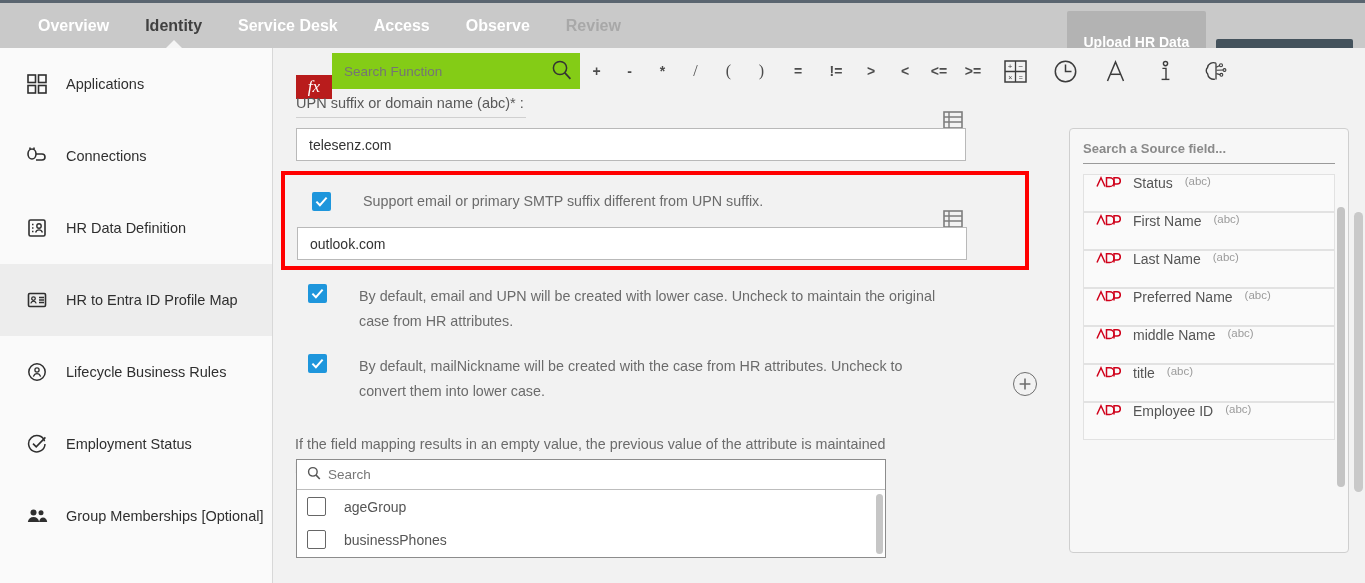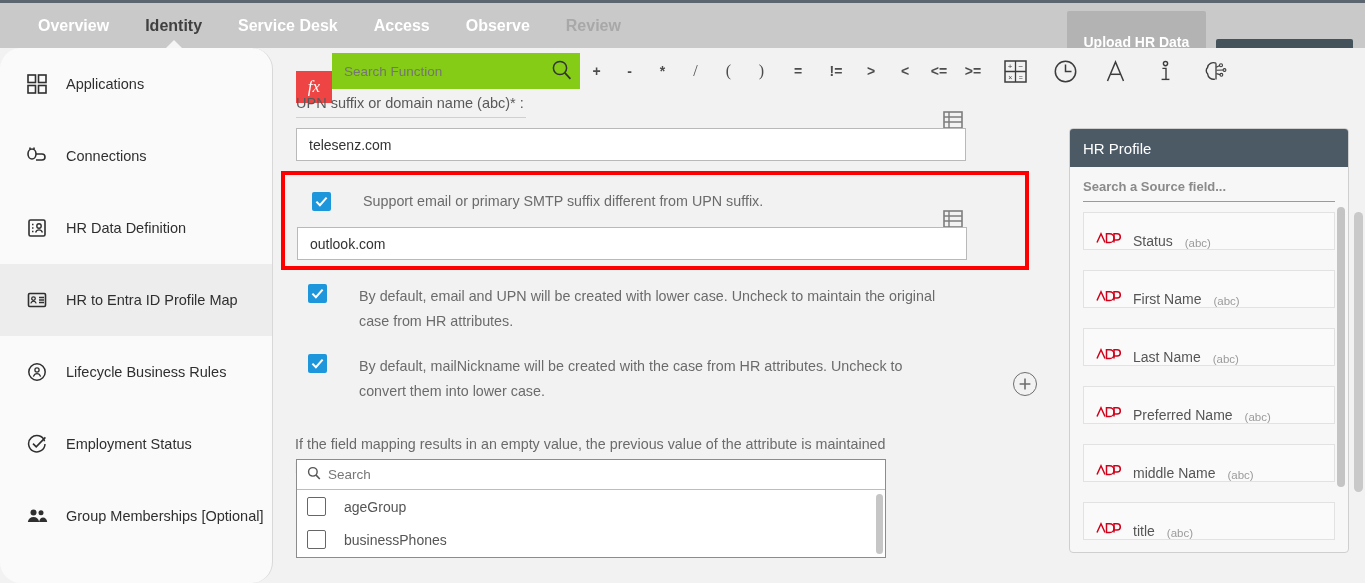--- a/index.html
+++ b/index.html
@@ -34,36 +34,36 @@
     font-size: 14px; font-weight: bold; color: #ffffff;
     padding: 9px 17px; border: none; cursor: pointer; border-radius: 2px;
     font-family: "Liberation Sans", sans-serif; white-space: nowrap;
   }
   .btn-upload { background: #b3b3b3; }
   .btn-version { background: #44525c; margin-top: 28px; }
 
   
   .sidebar {
     position: absolute; left: 0; top: 48px; width: 273px; height: 535px;
-    background: #fafafa; border-right: 1px solid #d8d8d8; border-radius: 21px;
+    background: #fafafa; border-right: 1px solid #d8d8d8;
   }
   .side-item {
     display: flex; align-items: center; height: 72px; padding-left: 26px; cursor: pointer;
     gap: 18px;
   }
   .side-item.active { background: #ededed; }
   .side-icon { width: 22px; height: 22px; flex: 0 0 22px; display: flex; align-items: center; justify-content: center; color: #2f2f2f; }
   .side-label { font-size: 14.5px; color: #2f2f2f; white-space: nowrap; }
 
   
   .content { position: absolute; left: 274px; top: 48px; width: 1091px; height: 535px; background: #f2f2f2; }
 
   .fx-bar { position: absolute; left: 22px; top: 5px; display: flex; align-items: center; height: 36px; }
   .fx-btn {
-    width: 36px; height: 32px; background: #ef4444; color: #fff;
+    width: 36px; height: 24px; background: #b91c1c; color: #fff;
     display: flex; align-items: center; justify-content: center;
     font-family: "Liberation Serif", serif; font-style: italic; font-size: 17px; cursor: pointer; margin-top: 32px;
   }
   .fx-search {
     width: 248px; height: 36px; background: #84cc16; border: none;
     display: flex; align-items: center; padding: 0 8px 0 12px; position: relative;
   }
   .fx-search input {
     border: none; outline: none; flex: 1; font-size: 13.5px; color: #555;
     font-family: "Liberation Sans", sans-serif; background: transparent;
@@ -121,22 +121,22 @@
 
   
   .hr-panel {
     position: absolute; left: 1069px; top: 128px; width: 280px; height: 425px;
     background: #f7f7f7; border: 1px solid #cfcfcf; border-radius: 4px; overflow: hidden;
   }
   .hr-head { height: 38px; background: #4c5a66; color: #fff; font-size: 15px; display: flex; align-items: center; padding-left: 13px; }
   .hr-search { margin: 12px 13px 0 13px; padding-bottom: 7px; border-bottom: 1px solid #9a9a9a; font-size: 13px; color: #8a8a8a; font-weight: bold; }
   .hr-list { padding: 10px 13px 0 13px; }
   .hr-item {
-    height: 38px; border: 1px solid #e2e2e2; background: #fafafa; margin-bottom: 20px;
-    display: flex; align-items: flex-end; gap: 12px; padding-left: 11px; cursor: pointer;
+    height: 38px; border: 1px solid #e2e2e2; background: #fafafa; margin-bottom: 0;
+    display: flex; align-items: flex-start; gap: 12px; padding-left: 11px; cursor: pointer;
   }
   .hr-name { font-size: 14px; color: #555; }
   .hr-type { font-size: 11.5px; color: #9b9b9b; }
   .hr-scroll { position: absolute; right: 3px; top: 78px; width: 8px; height: 280px; background: #c4c4c4; border-radius: 5px; }
 
   .page-scroll { position: absolute; right: 2px; top: 212px; width: 9px; height: 280px; background: #c9c9c9; border-radius: 5px; }
   .page-scroll-track { position: absolute; right: 0; top: 48px; width: 13px; height: 535px; background: #f2f2f2; }
 </style>
 </head>
 <body>
@@ -383,21 +383,20 @@
     <span>ageGroup</span>
   </div>
   <div class="attr-row">
     <span class="cb unchecked"></span>
     <span>businessPhones</span>
   </div>
   <div class="attr-scroll"></div>
 </div>
 
 <div class="hr-panel">
-  <div class="hr-head">HR Profile</div>
   <div class="hr-search">Search a Source field...</div>
   <div class="hr-list">
 
     <div class="hr-item">
       <span>
         <svg width="26" height="14" viewBox="0 0 26 14">
             <g fill="none" stroke="#d0021b" stroke-width="1.5">
               <path d="M2 11.5L6 2.8l4 8.7"></path>
               <path d="M11.5 11.5V2.8h3.2a4.3 4.3 0 0 1 0 8.7z"></path>
               <path d="M19 11.5V2.8h3.2a3.1 3.1 0 0 1 0 6.2H19"></path>

